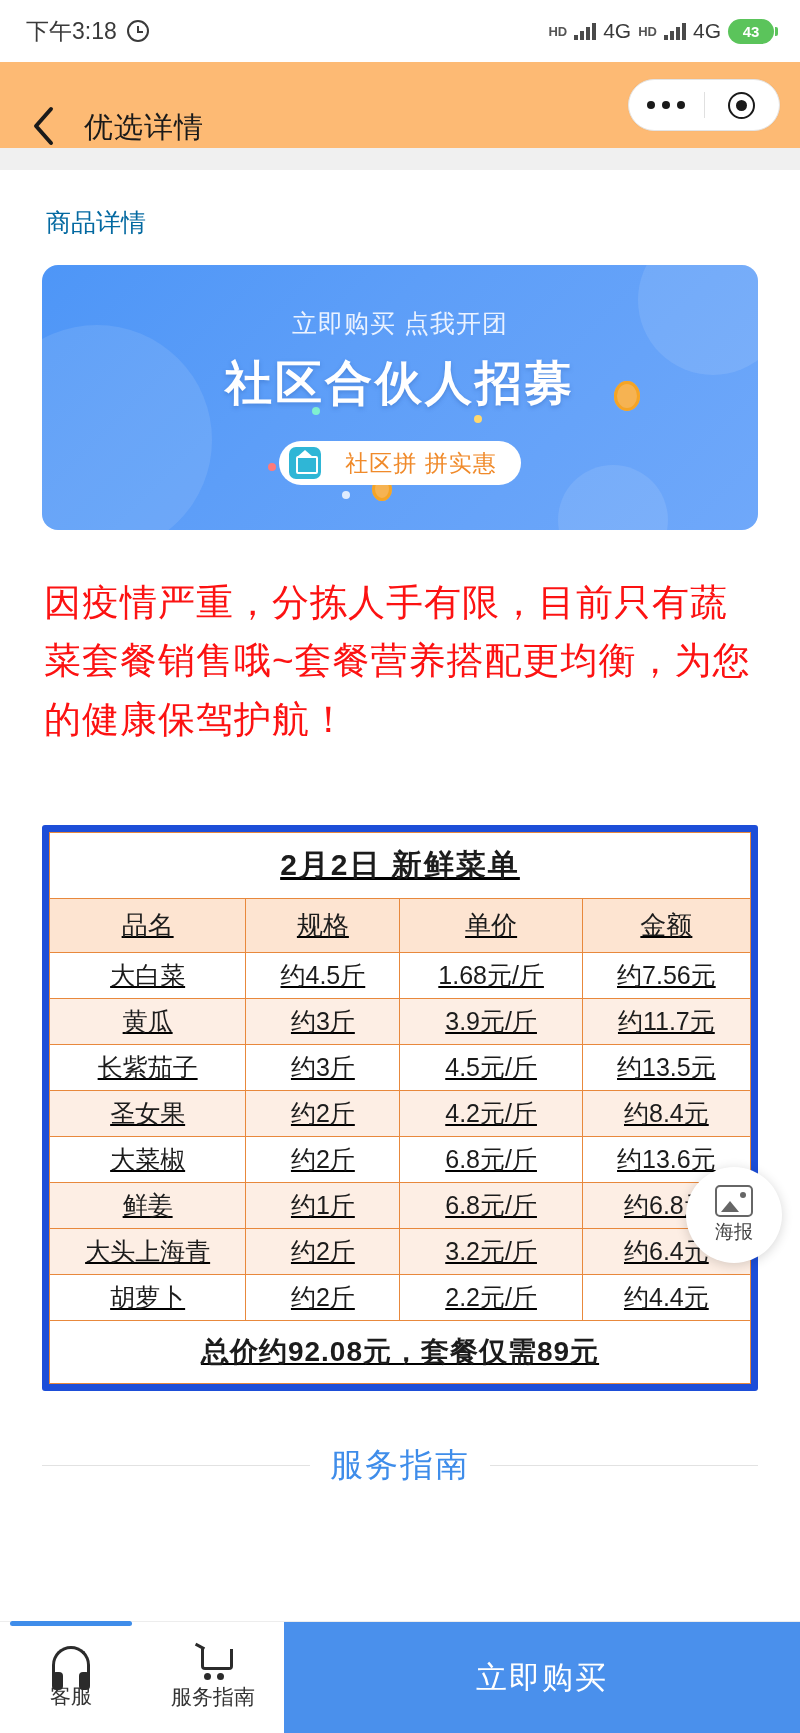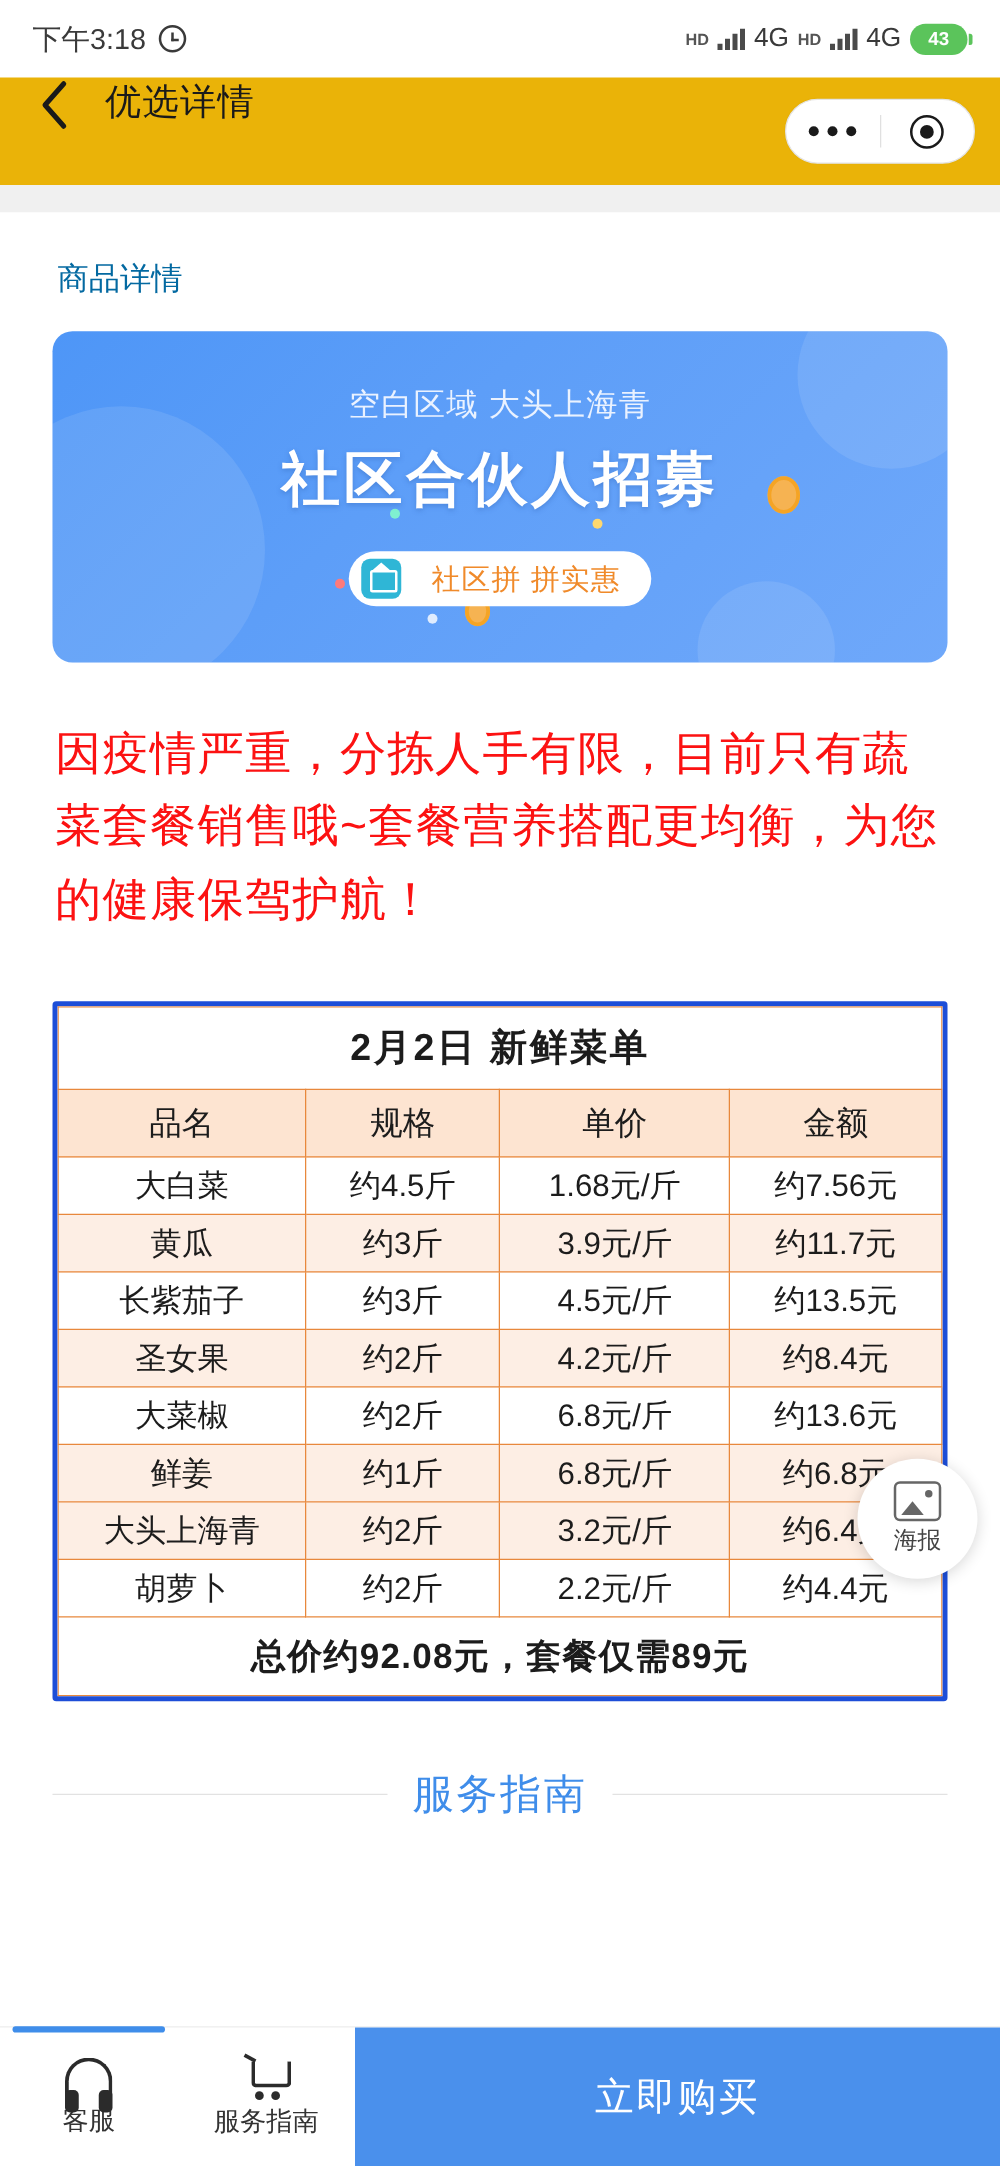--- a/index.html
+++ b/index.html
@@ -95,23 +95,23 @@
     position: absolute;
     background: #3a3a3a;
   }
   .alarm::before { width: 2px; height: 7px; left: 8px; top: 4px; }
   .alarm::after { width: 6px; height: 2px; left: 8px; top: 9px; }
 
   
   .navbar {
     height: 86px;
     display: flex;
-    align-items: flex-start;
+    align-items: flex-end;
     padding: 0 22px;
-    background: #eab308;
+    background: #fdba74;
     position: relative;
   }
   .back-icon {
     width: 44px;
     height: 44px;
     display: flex;
     align-items: center;
     justify-content: center;
   }
   .back-icon svg { display: block; }
@@ -279,25 +279,26 @@
     margin-top: 44px;
     font-size: 37px;
     line-height: 1.58;
     color: #fc1212;
     letter-spacing: 1px;
     padding: 0 2px;
   }
 
   
   .table-wrap {
-    margin-top: 52px;
-    border: 4px solid #1d4ed8;
+    margin-top: 76px;
+    border: 7px solid #1d4ed8;
     border-radius: 3px;
     overflow: hidden;
     background: #fff;
+    text-decoration: underline;
   }
   table.menu {
     width: 100%;
     border-collapse: collapse;
     font-size: 25px;
     color: #1c1c1c;
   }
   table.menu td, table.menu th {
     border: 1px solid #e8883c;
     text-align: center;
@@ -550,21 +551,21 @@
       <div class="blob b1"></div>
       <div class="blob b2"></div>
       <div class="blob b3"></div>
       <div class="coin c1"></div>
       <div class="coin c2"></div>
       <div class="dotlet d1"></div>
       <div class="dotlet d2"></div>
       <div class="dotlet d3"></div>
       <div class="dotlet d4"></div>
       <div class="banner-inner">
-        <div class="banner-sub">空白区域 大头上海青</div>
+        <div class="banner-sub">立即购买 点我开团</div>
         <div class="banner-main">社区合伙人招募</div>
         <div class="banner-pill">
           <span class="pill-icon"></span>
           <span class="pill-text">社区拼 拼实惠</span>
         </div>
       </div>
     </div>
 
     <div class="notice">因疫情严重，分拣人手有限，目前只有蔬菜套餐销售哦~套餐营养搭配更均衡，为您的健康保驾护航！</div>
 

